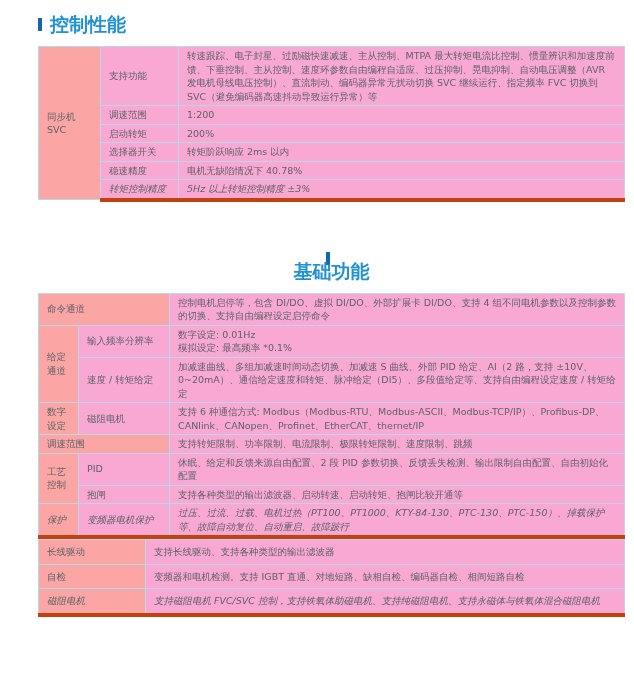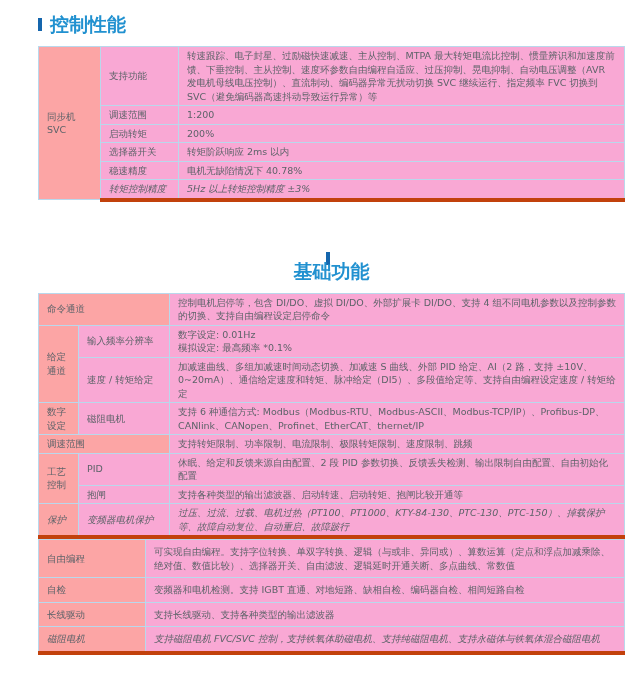--- a/index.html
+++ b/index.html
@@ -135,31 +135,27 @@
   </tbody>
     </table>
 
 
   <table class="spec t3">
     <colgroup>
         <col style="width:107px">
         <col>
       </colgroup>
     <tbody>
-        <tr>
-      <td class="tint">自由编程</td>
-      <td class="val">可实现自由编程。支持字位转换、单双字转换、逻辑（与或非、异同或）、算数运算（定点和浮点加减乘除、绝对值、数值比较）、选择器开关、自由滤波、逻辑延时开通关断、多点曲线、常数值</td>
+    <tr>
+      <td class="tint">长线驱动</td>
+      <td class="val">支持长线驱动、支持各种类型的输出滤波器</td>
     </tr>
     <tr>
       <td class="tint">自检</td>
       <td class="val">变频器和电机检测。支持 IGBT 直通、对地短路、缺相自检、编码器自检、相间短路自检</td>
-    </tr>
-    <tr>
-      <td class="tint">长线驱动</td>
-      <td class="val">支持长线驱动、支持各种类型的输出滤波器</td>
     </tr>
     <tr>
       <td class="tint">磁阻电机</td>
       <td class="val">支持磁阻电机 FVC/SVC 控制，支持铁氧体助磁电机、支持纯磁阻电机、支持永磁体与铁氧体混合磁阻电机</td>
     </tr>
 
   </tbody>
     </table>
 
 </div>

